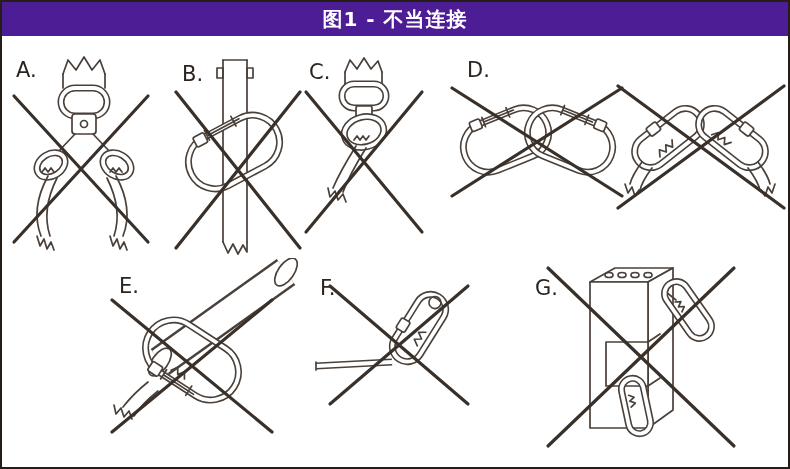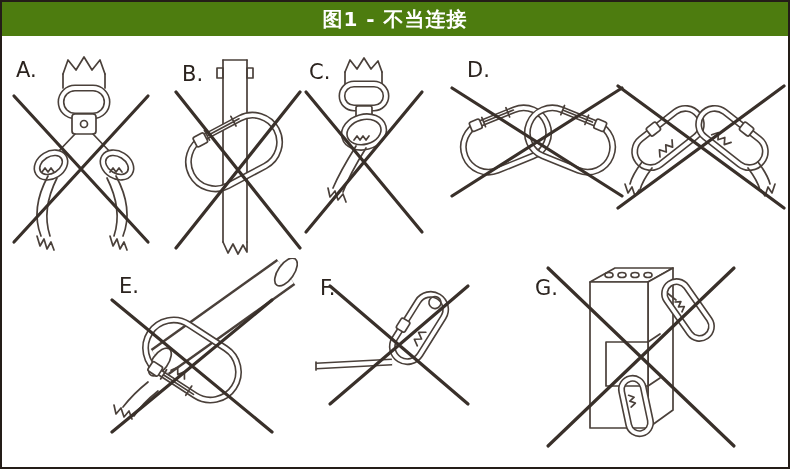--- a/index.html
+++ b/index.html
@@ -8,21 +8,21 @@
     position: relative;
     width: 790px;
     height: 469px;
     background: #ffffff;
     border: 2px solid #241d18;
     font-family: "DejaVu Sans", "Liberation Sans", sans-serif;
     overflow: hidden;
   }
   .titlebar {
     position: absolute; left: 0; top: 0; right: 0; height: 34px;
-    background: #4d7c0f;
+    background: #4c1d95;
     display: flex; align-items: center; justify-content: center;
   }
   .title { color: #ffffff; font-size: 20px; font-weight: bold; letter-spacing: 1px; }
   .canvas { position: absolute; left: 0; top: 34px; right: 0; bottom: 0; background: #ffffff; }
   .panel { position: absolute; }
   .plabel { position: absolute; font-size: 21px; font-weight: 500; color: #2b231e; }
   svg { display: block; }
   svg .ln   { stroke: #4a403a; fill: none; stroke-width: 1.7; stroke-linecap: round; stroke-linejoin: round; }
   svg .tube { stroke: #4a403a; fill: none; stroke-width: 7; }
   svg .tubein { stroke: #ffffff; fill: none; stroke-width: 3.8; }

